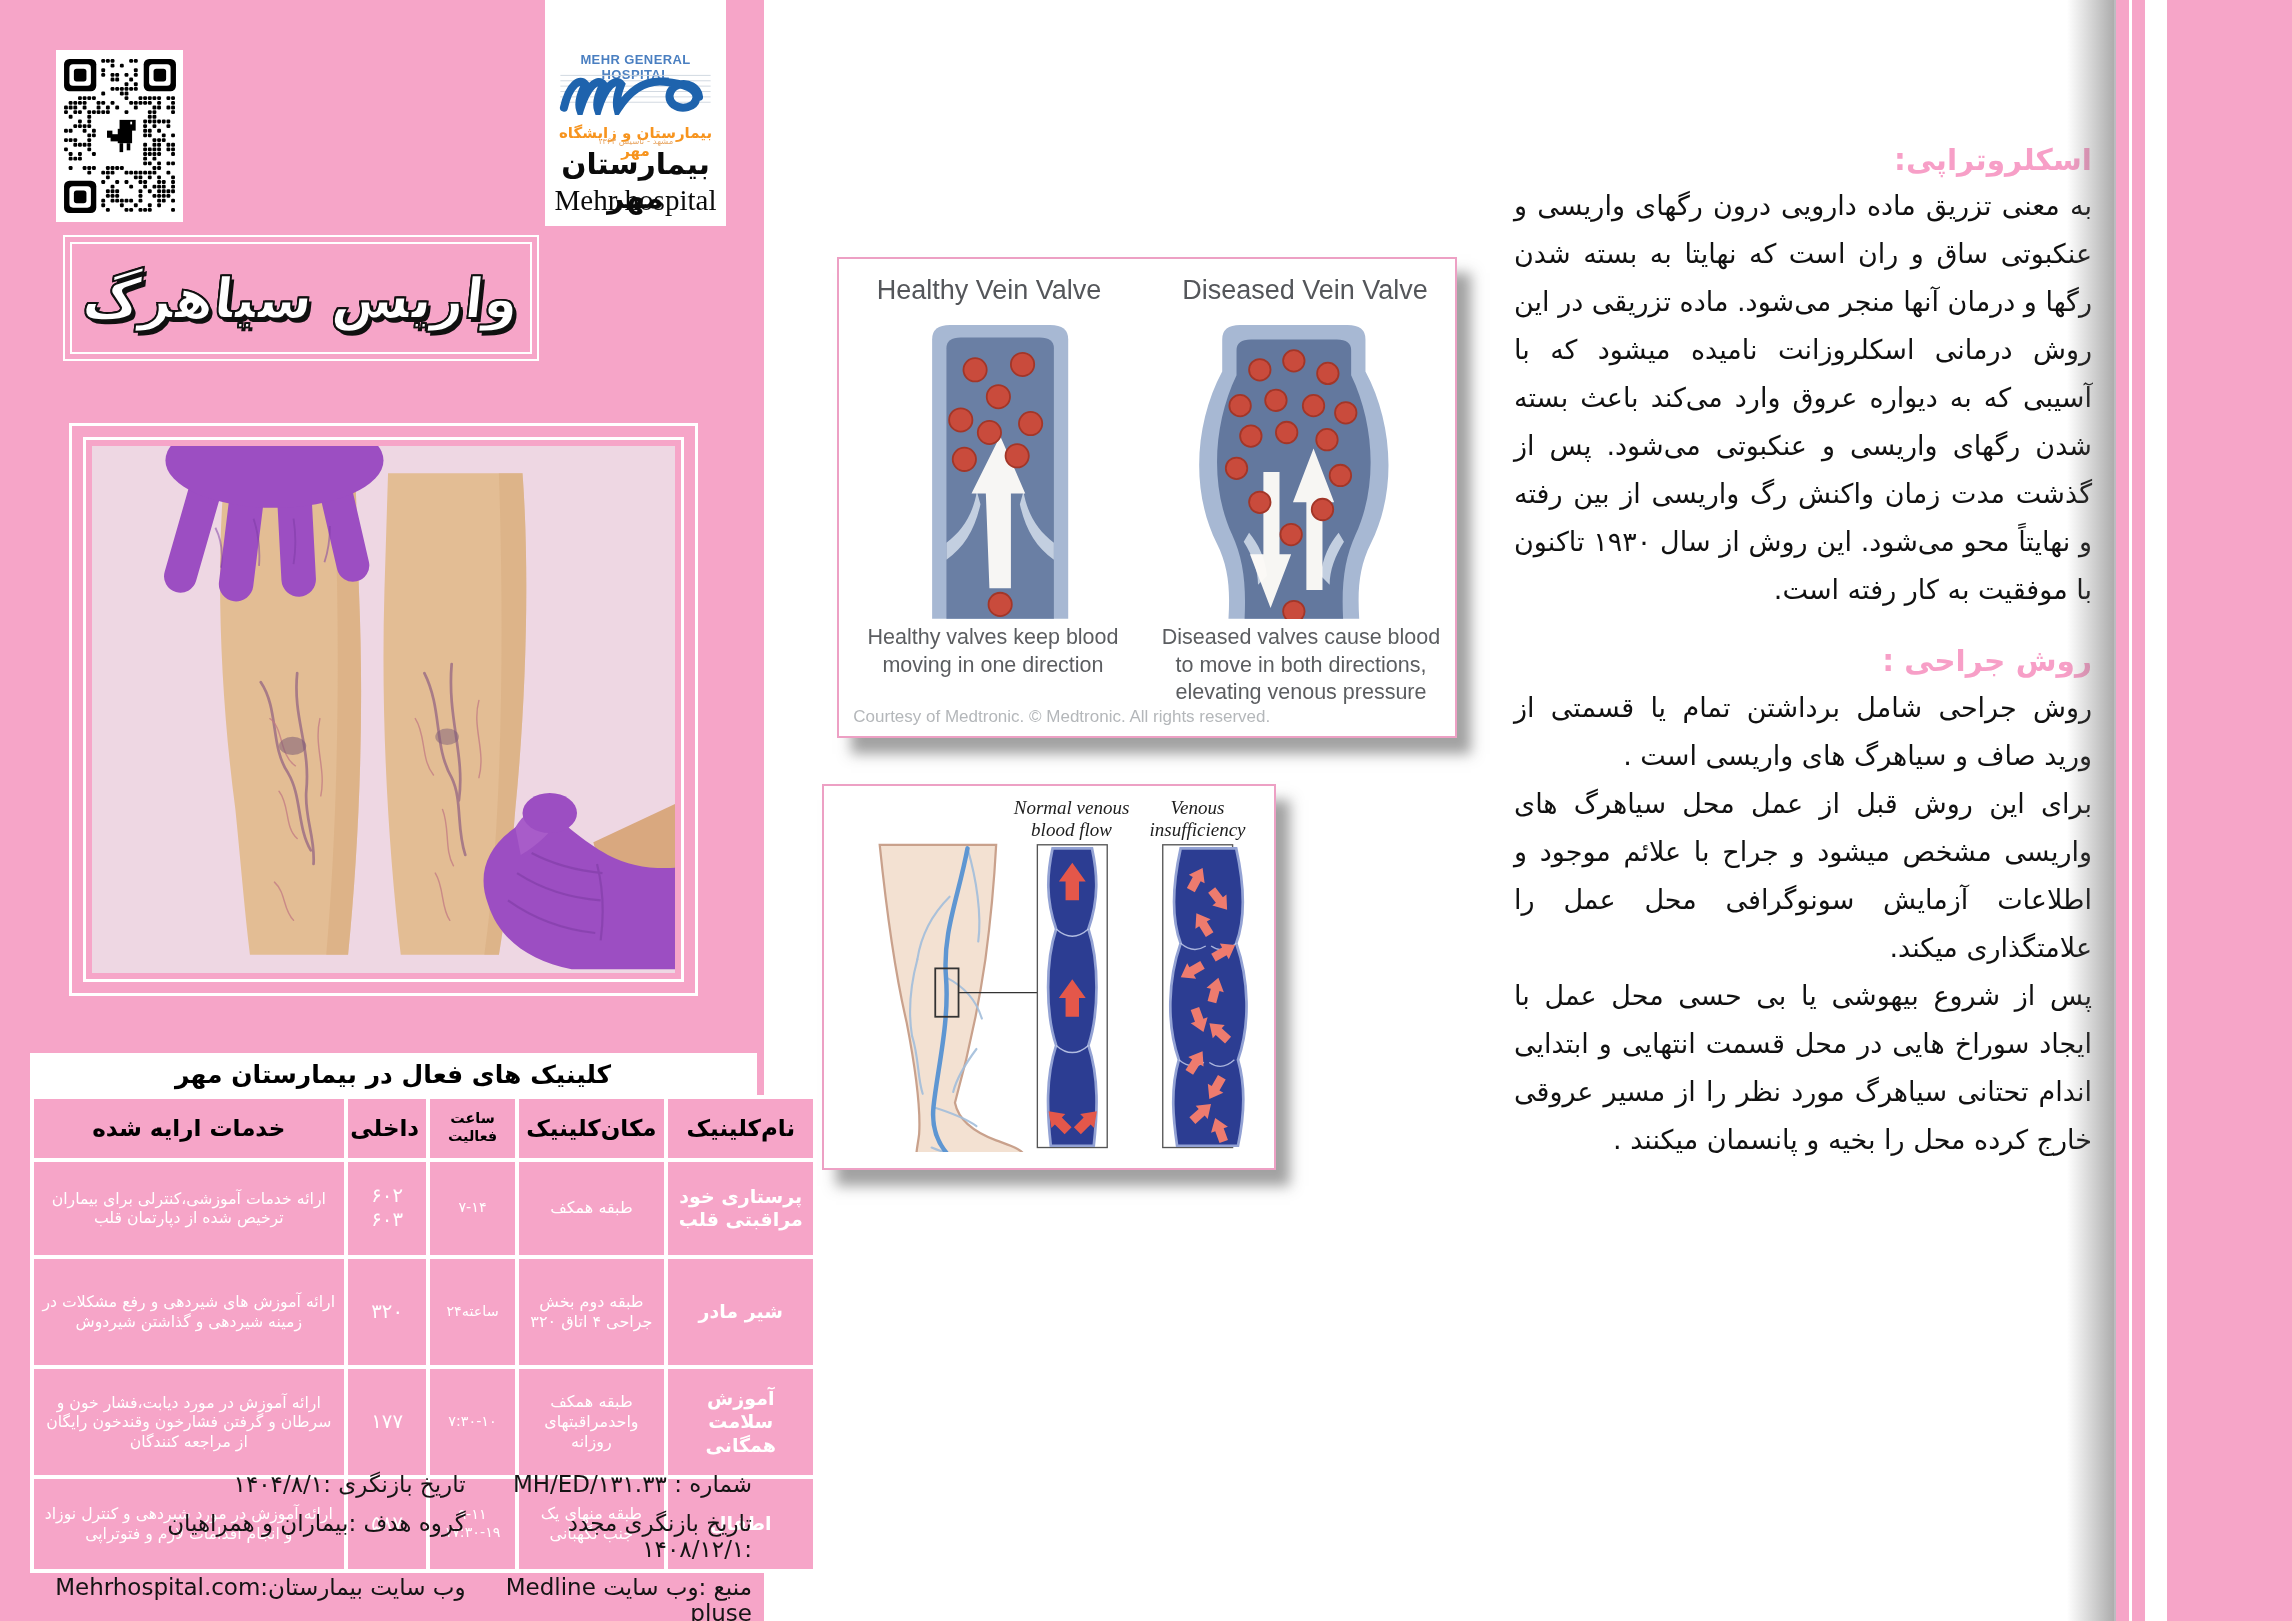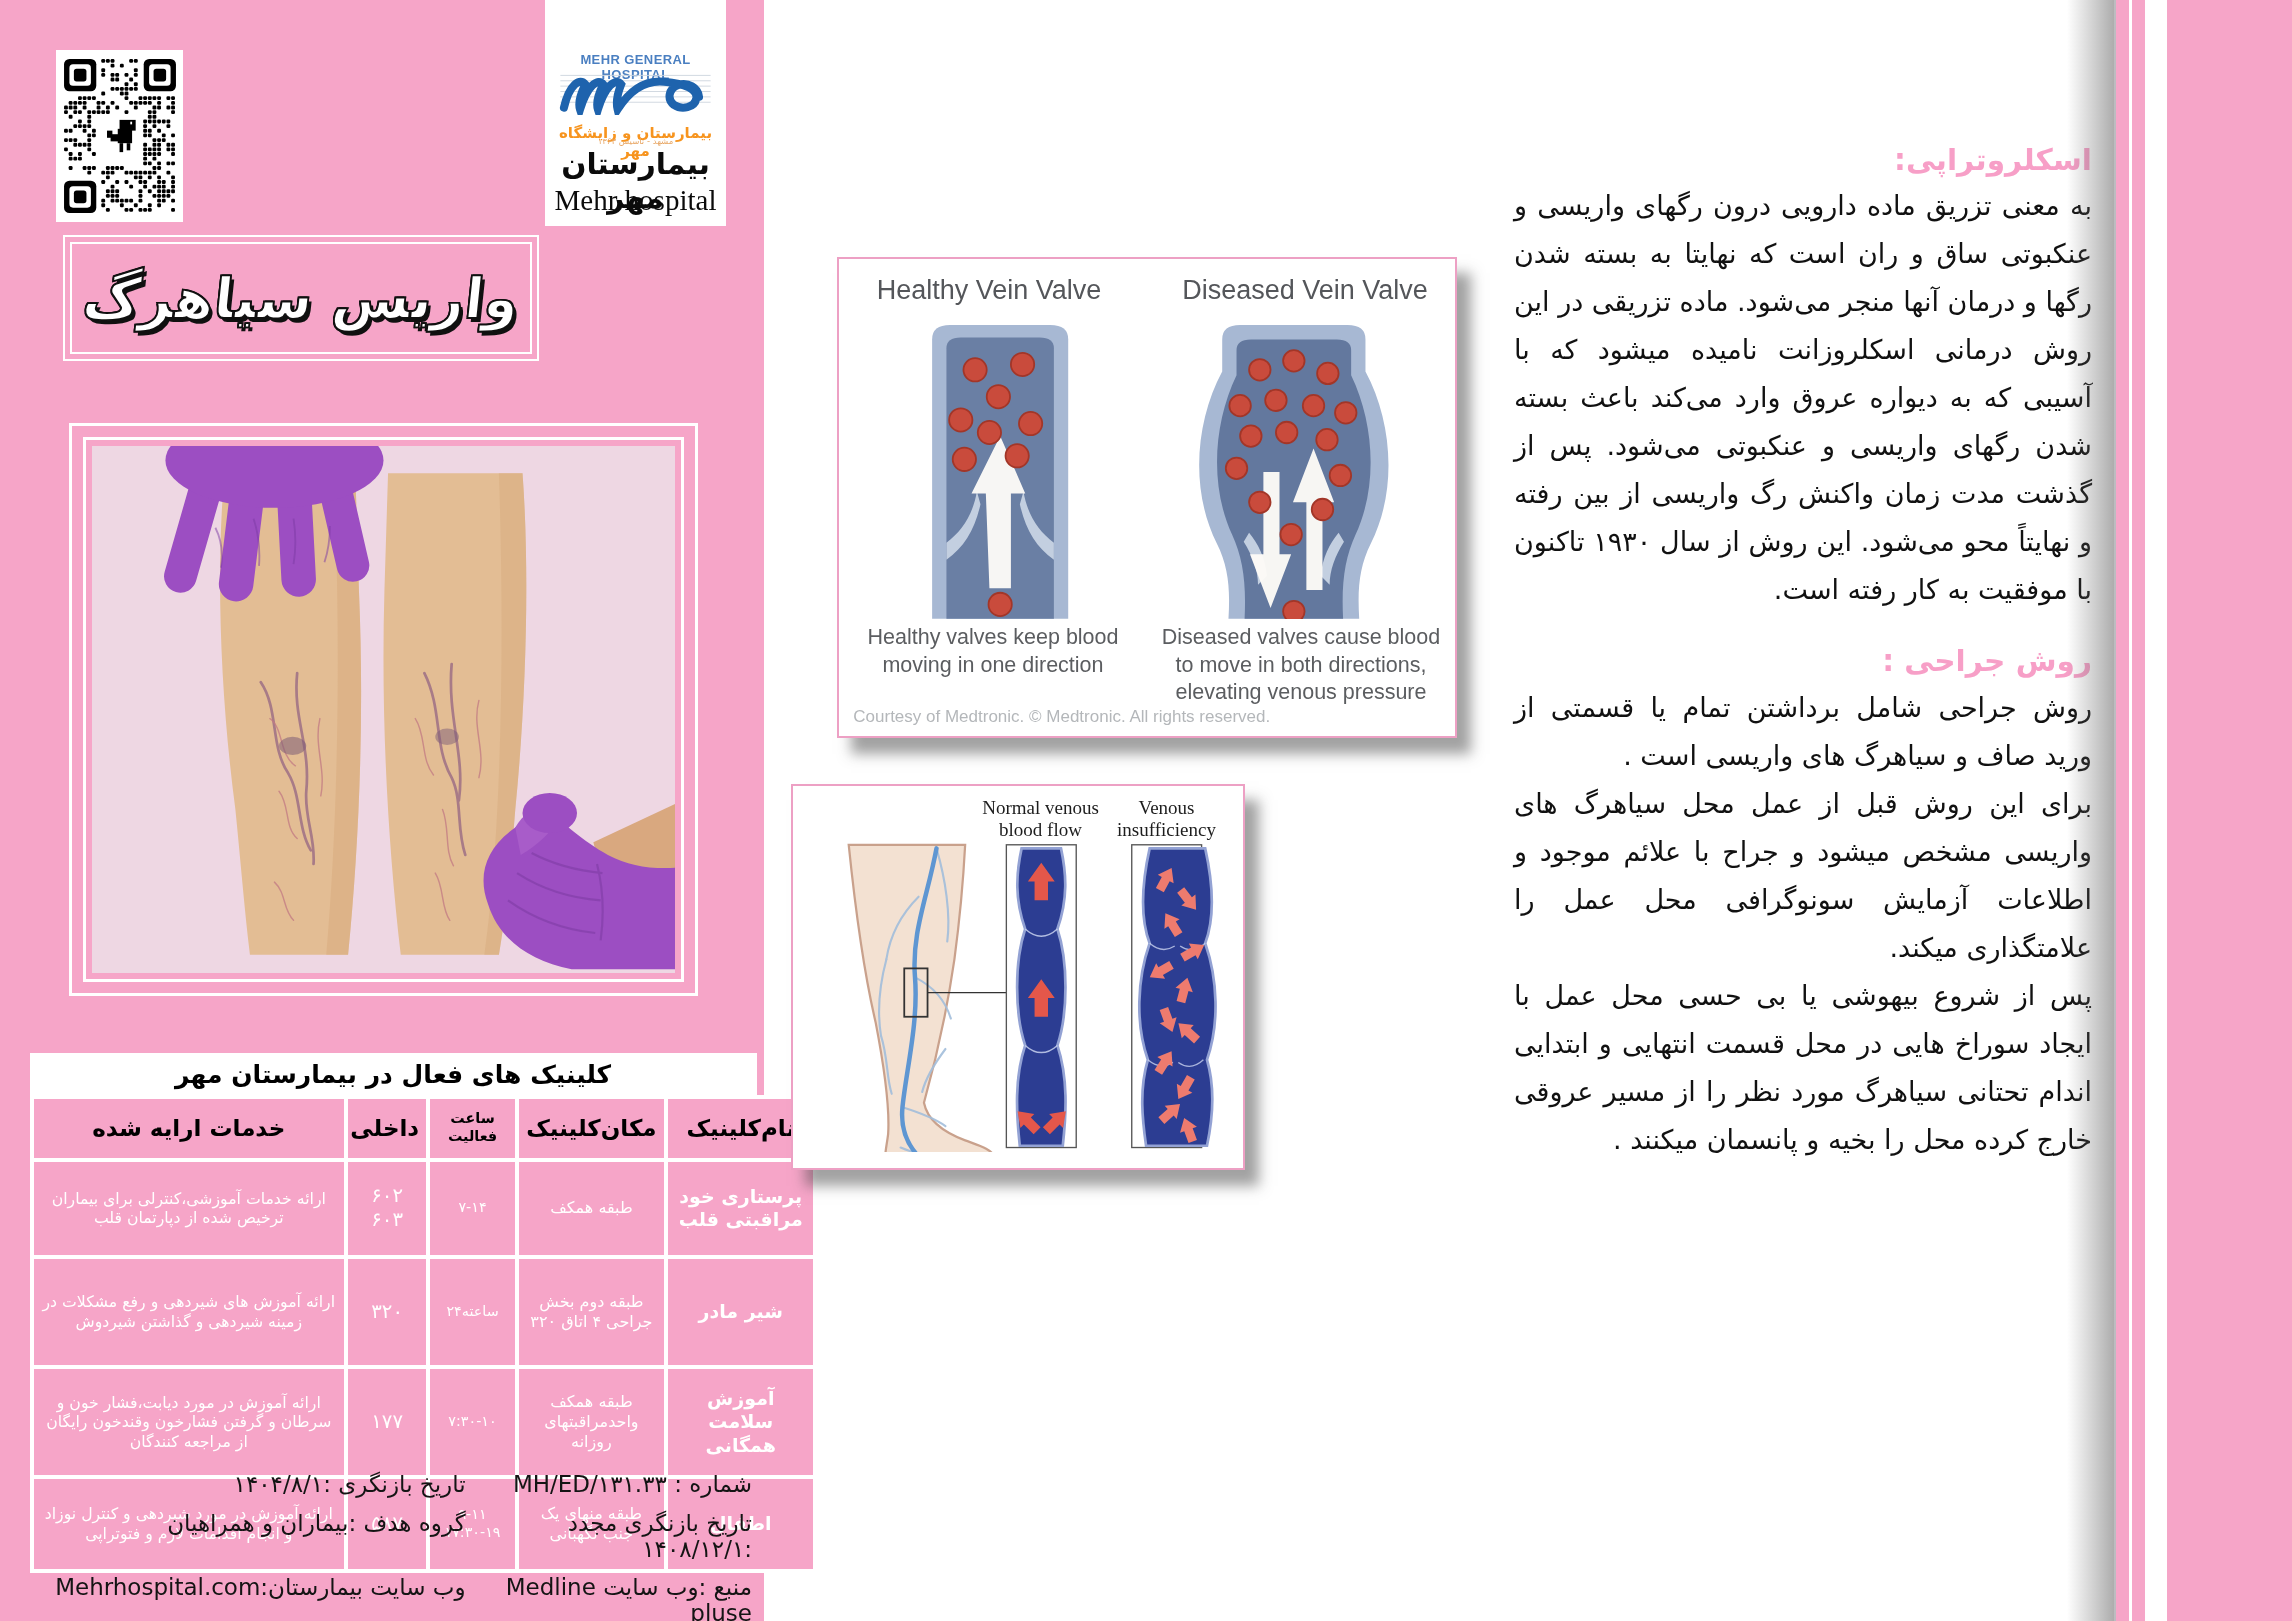--- a/index.html
+++ b/index.html
@@ -60,21 +60,21 @@
   .card{background:#fff;border:2.7px solid #eda0c4;box-shadow:14.3px 16px 12.5px rgba(70,70,70,.5);}
   .valve-card{left:837px;top:257px;width:616px;height:477px;}
   .vheads{position:absolute;top:16px;left:0;width:100%;display:grid;grid-template-columns:1fr 1fr;
           font-family:"Liberation Sans",sans-serif;font-size:27px;color:#54565a;text-align:center;gap:16px;}
   .valve-svg{position:absolute;left:0;top:64px;}
   .vcaps{position:absolute;top:365px;left:0;width:100%;display:grid;grid-template-columns:1fr 1fr;
          font-family:"Liberation Sans",sans-serif;font-size:21.5px;line-height:1.28;color:#5b5d60;text-align:center;}
   .credit{position:absolute;left:14.3px;bottom:9px;font-family:"Liberation Sans",sans-serif;
           font-size:17px;color:#b4b7ba;}
 
-  .flow-card{left:791px;top:784px;width:450px;height:382px;}
+  .flow-card{left:822px;top:784px;width:450px;height:382px;font-style:italic;}
   .fhead{position:absolute;top:10.7px;font-family:"Liberation Serif",serif;font-size:19px;
          line-height:1.2;color:#1d1d1d;text-align:center;width:125px;}
   .fhead.h1{left:185px;} .fhead.h2{left:311px;}
   .flow-svg{position:absolute;left:0;top:57px;}
 
   
   .text-col{left:1514px;top:143px;width:578px;direction:rtl;}
   .sec-head{font-size:29.6px;font-weight:bold;color:#f79fc7;text-align:right;margin-bottom:5.4px;}
   .sec-body{font-size:27px;line-height:48px;color:#111;text-align:justify;}
   .sec-gap{height:30px;}

